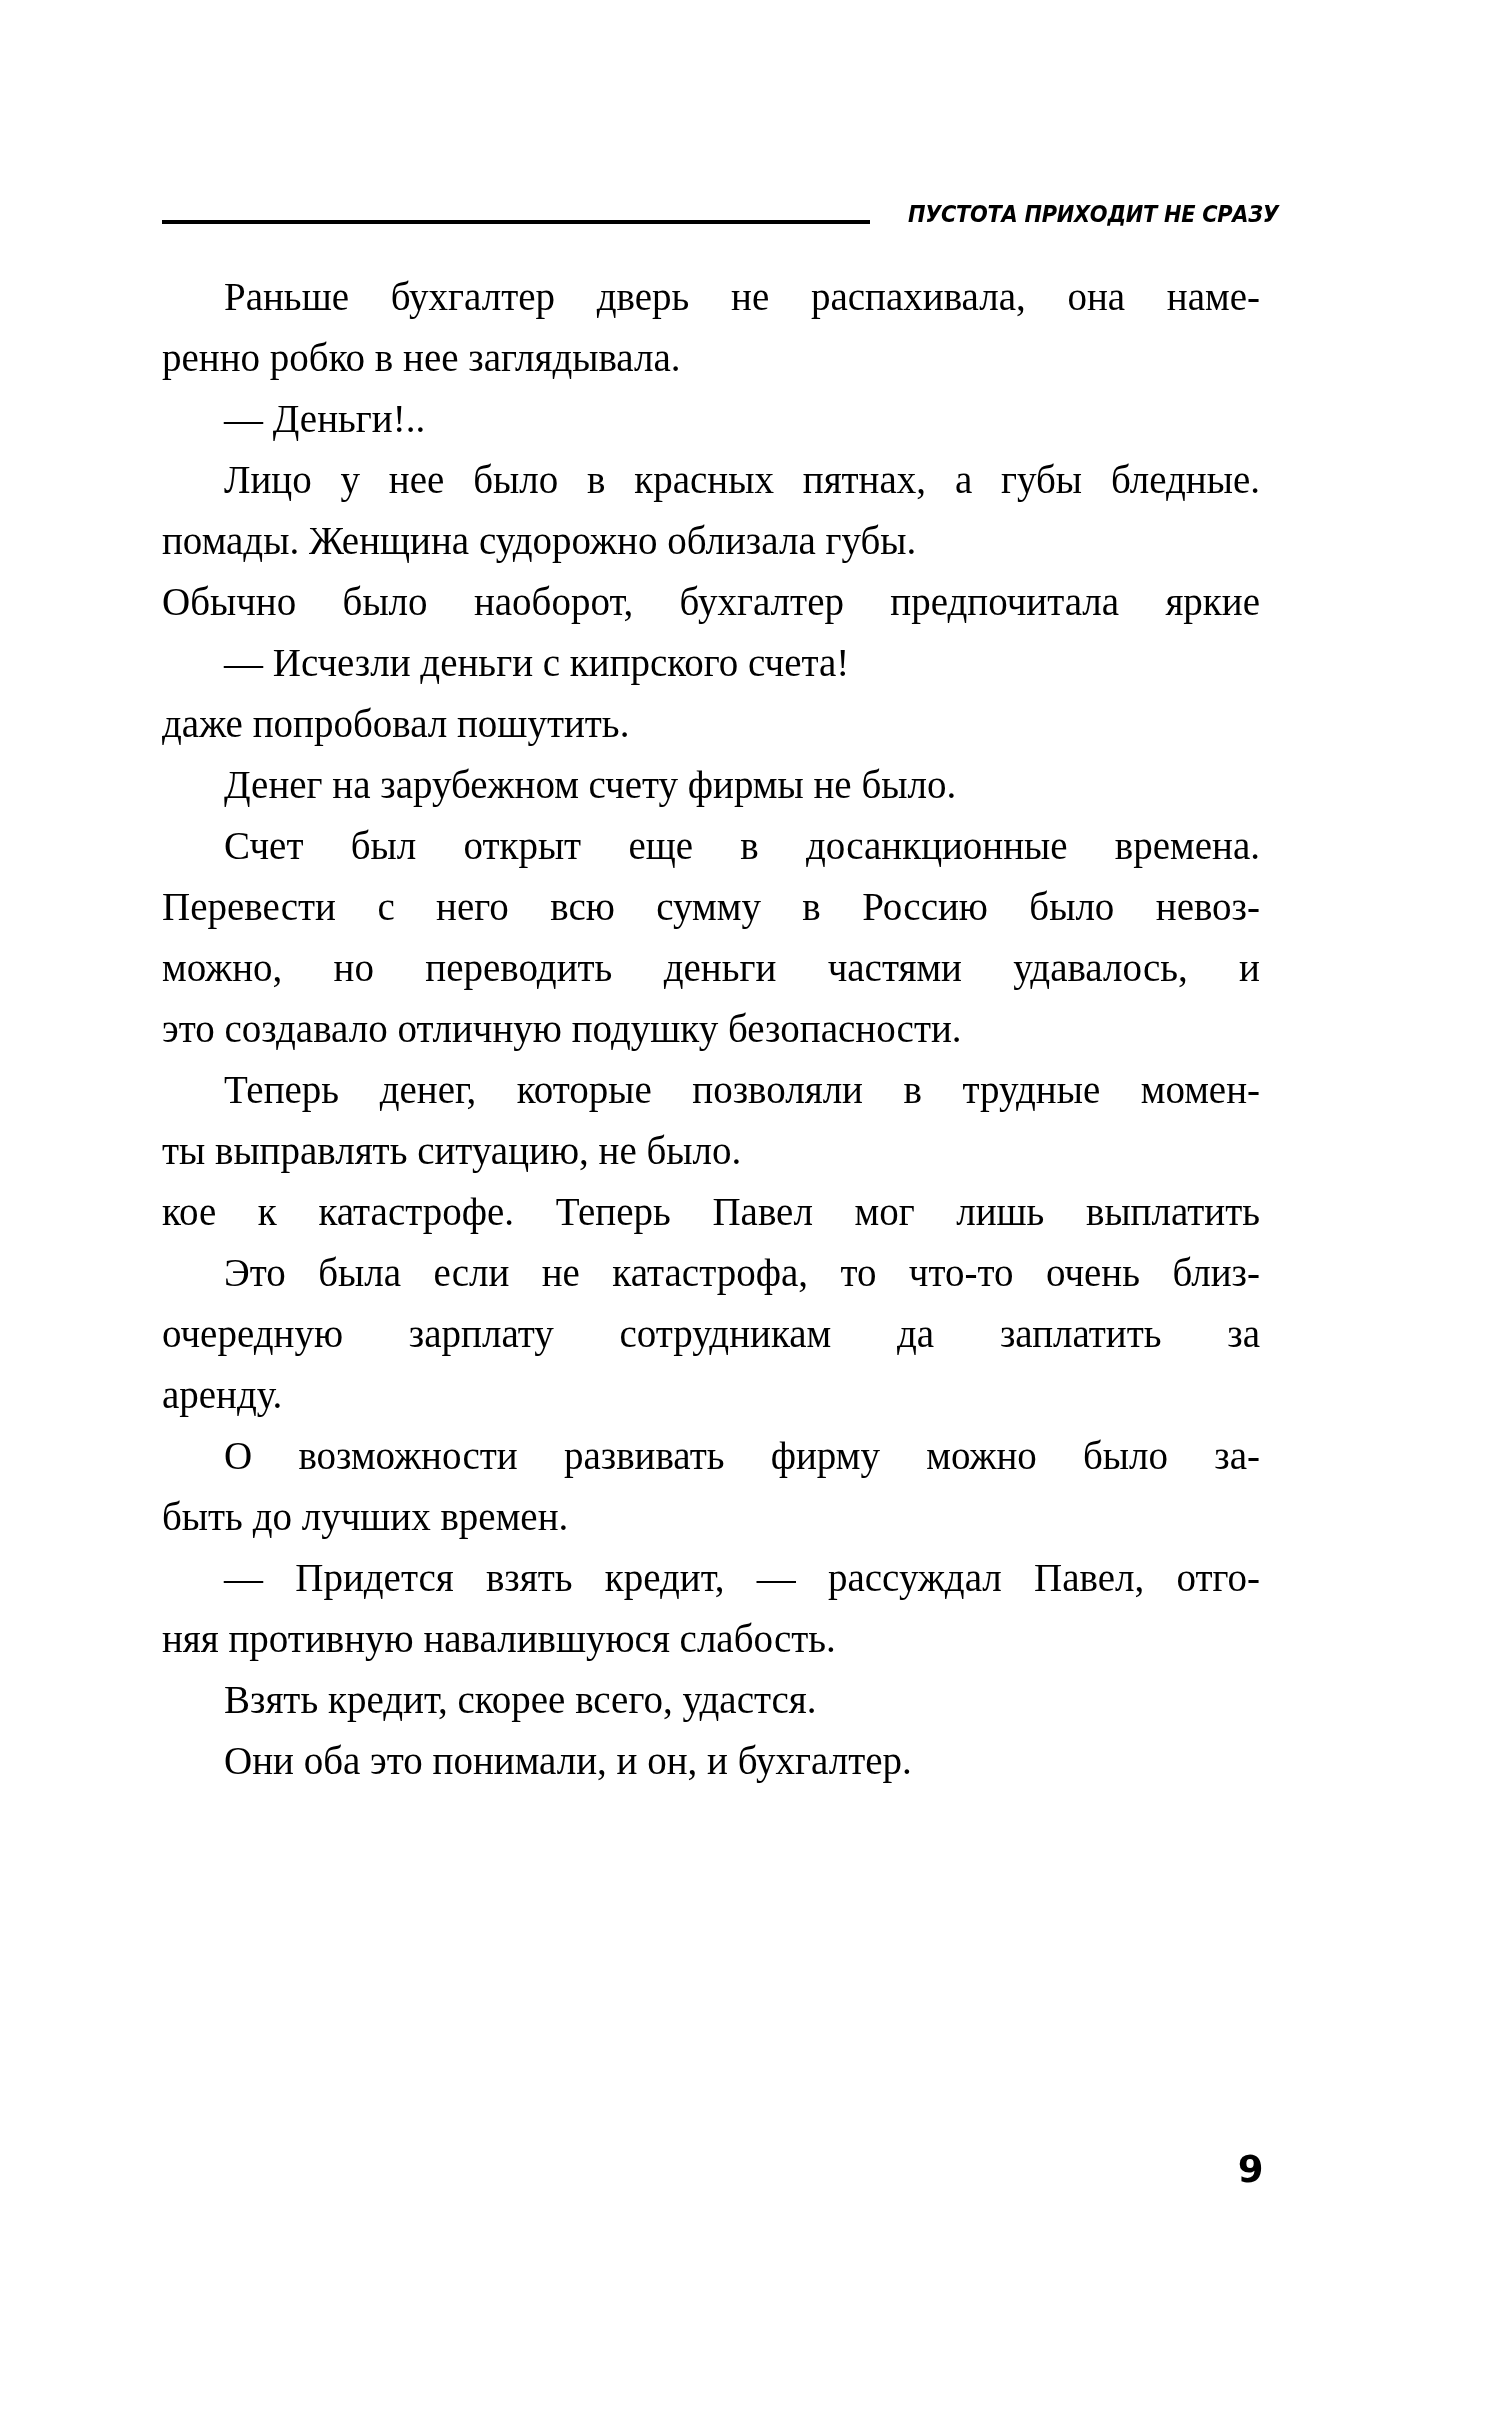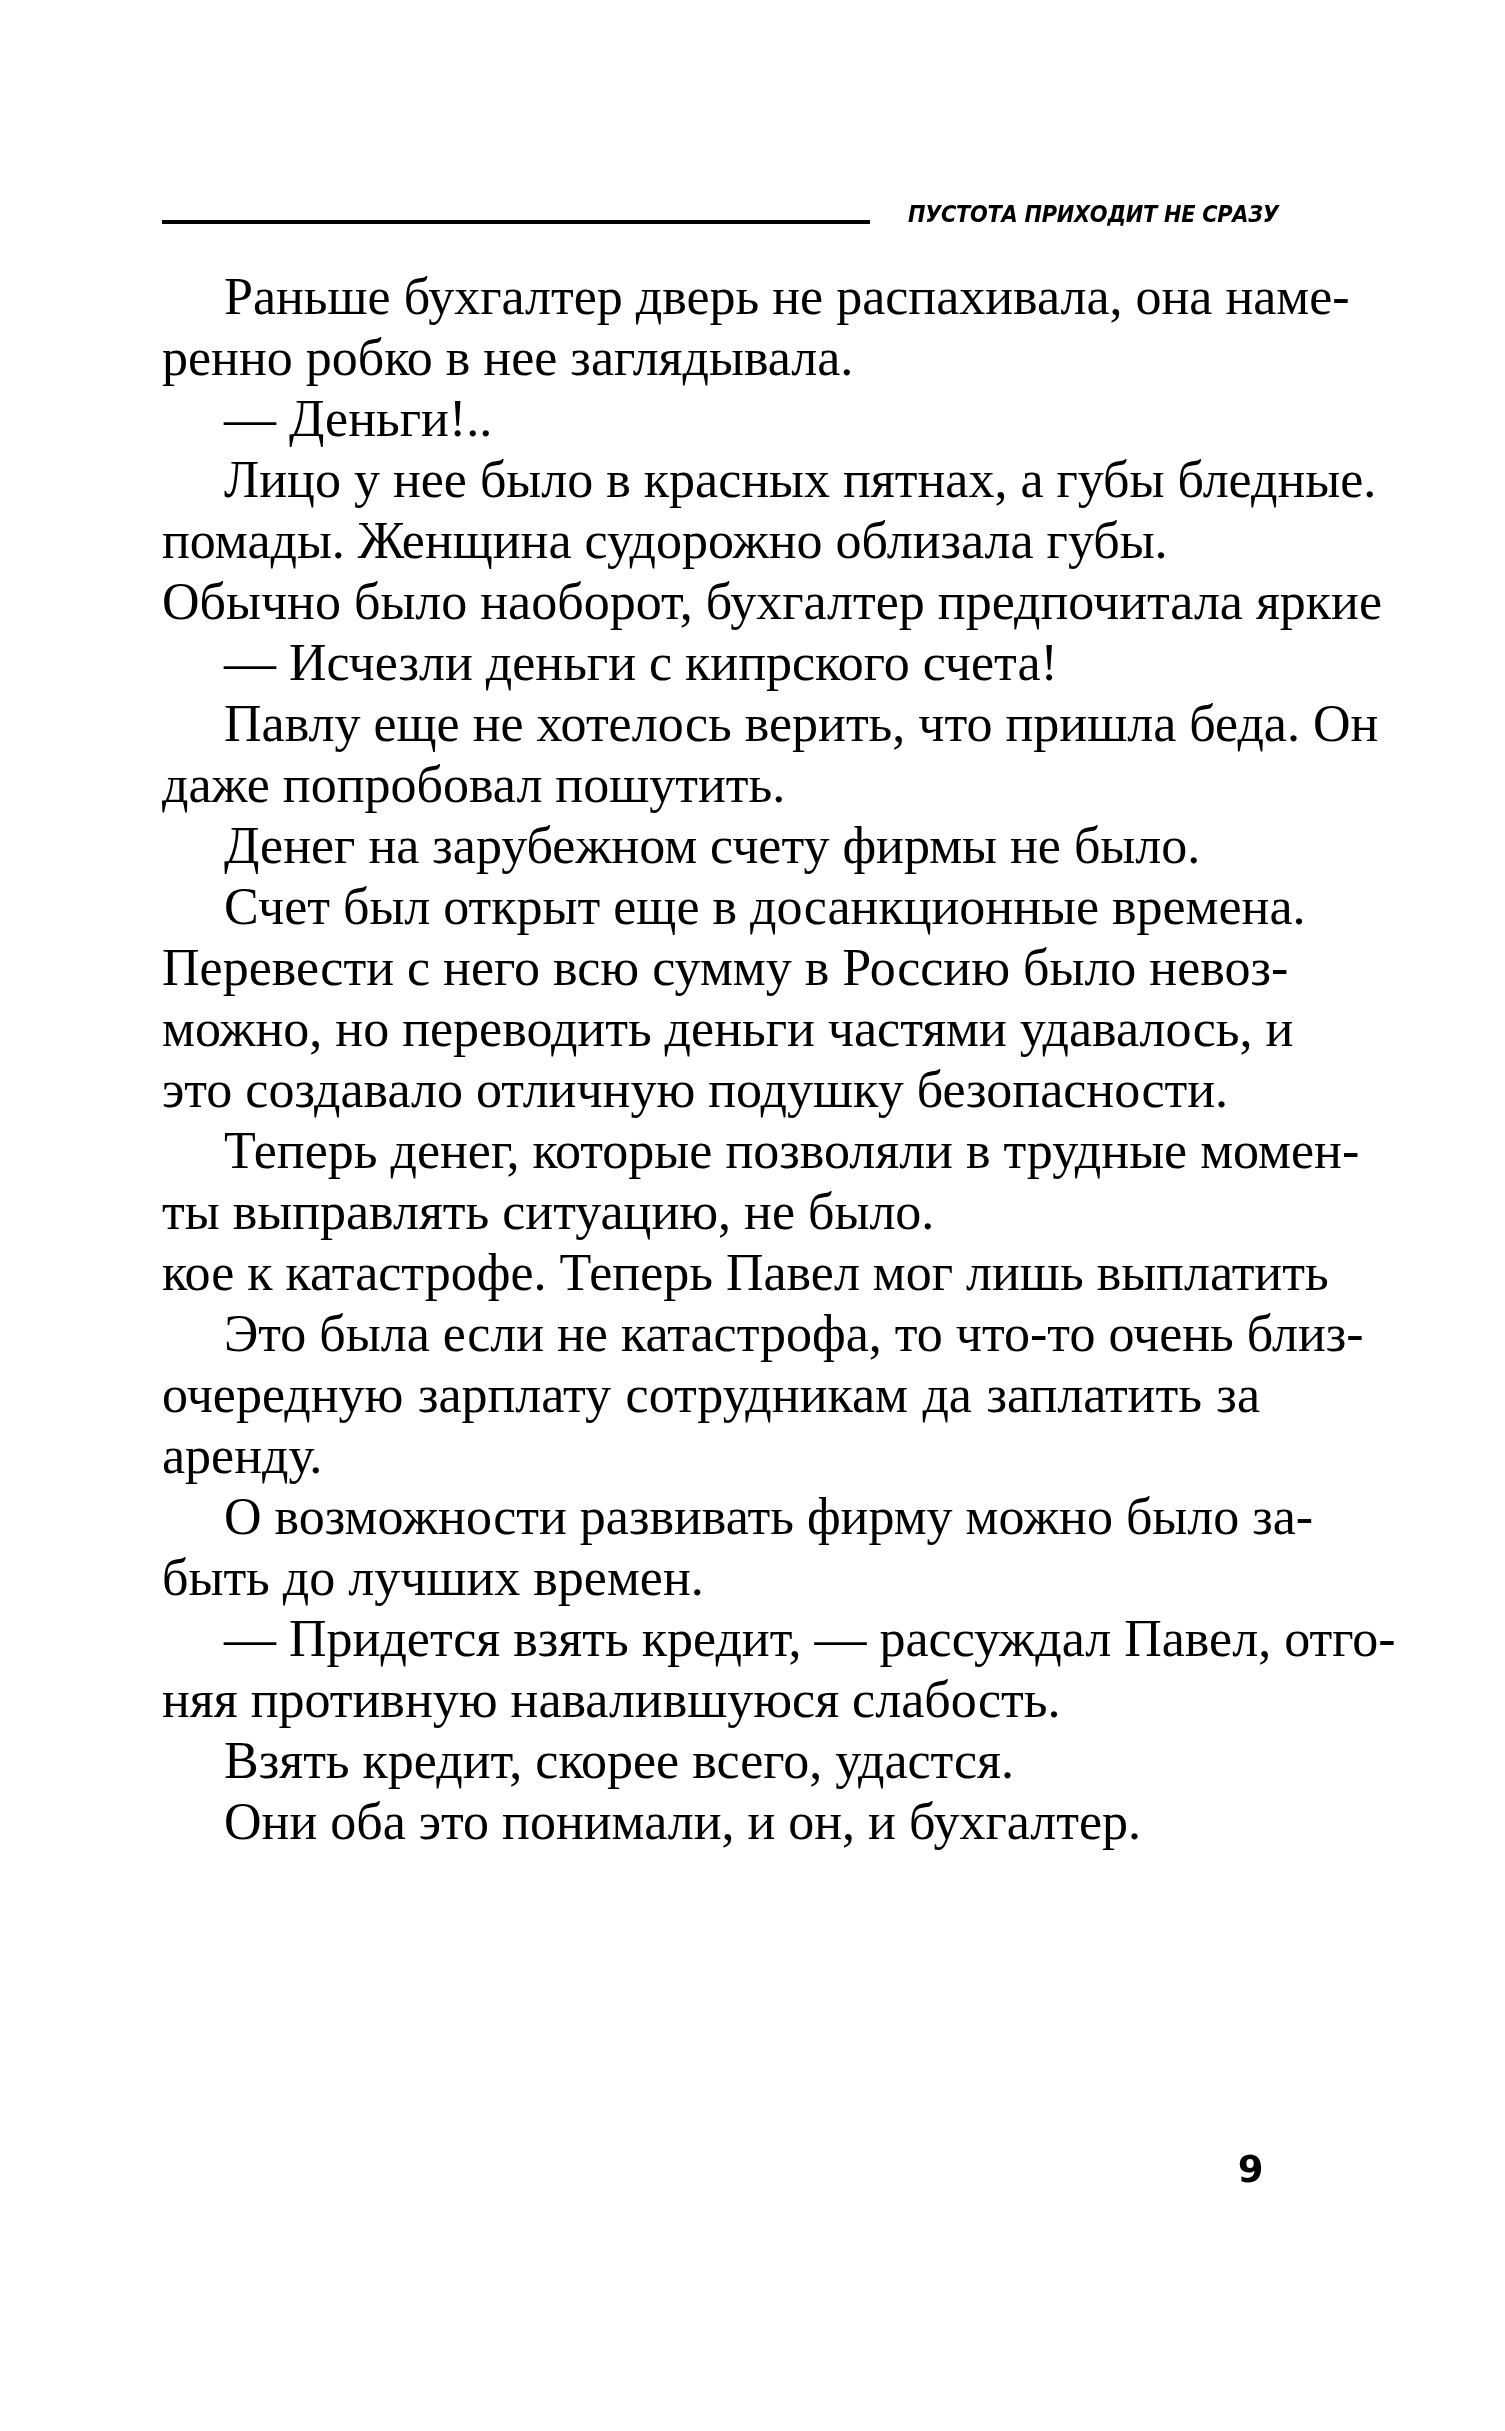--- a/index.html
+++ b/index.html
@@ -49,21 +49,21 @@
       white-space: nowrap;
       transform: scaleX(0.93);
       transform-origin: right bottom;
     }
     .body-text {
       position: absolute;
       left: 162px;
       top: 266px;
       width: 1098px;
       font-family: "Liberation Serif", "DejaVu Serif", serif;
-      font-size: 52px;
+      font-size: 39px;
       line-height: 61px;
       text-align: justify;
     }
     .body-text p {
       margin: 0;
       text-indent: 62px;
       text-align: justify;
       hyphens: manual;
     }
     .line {
@@ -107,21 +107,20 @@
     </p>
     <p>
       <span class="line" style="text-indent: 62px;">Лицо у нее было в красных пятнах, а губы бледные.</span>
       <span class="line last" style="text-indent: 0px;">помады. Женщина судорожно облизала губы.</span>
       <span class="line" style="text-indent: 0px;">Обычно было наоборот, бухгалтер предпочитала яркие</span>
     </p>
     <p>
       <span class="line last" style="text-indent: 62px;">— Исчезли деньги с кипрского счета!</span>
     </p>
     <p>
-      <span class="line" style="text-indent: 62px;">Павлу еще не хотелось верить, что пришла беда. Он</span>
       <span class="line last" style="text-indent: 0px;">даже попробовал пошутить.</span>
     </p>
     <p>
       <span class="line last" style="text-indent: 62px;">Денег на зарубежном счету фирмы не было.</span>
     </p>
     <p>
       <span class="line" style="text-indent: 62px;">Счет был открыт еще в досанкционные времена.</span>
       <span class="line" style="text-indent: 0px;">Перевести с него всю сумму в Россию было невоз-</span>
       <span class="line" style="text-indent: 0px;">можно, но переводить деньги частями удавалось, и</span>
       <span class="line last" style="text-indent: 0px;">это создавало отличную подушку безопасности.</span>

